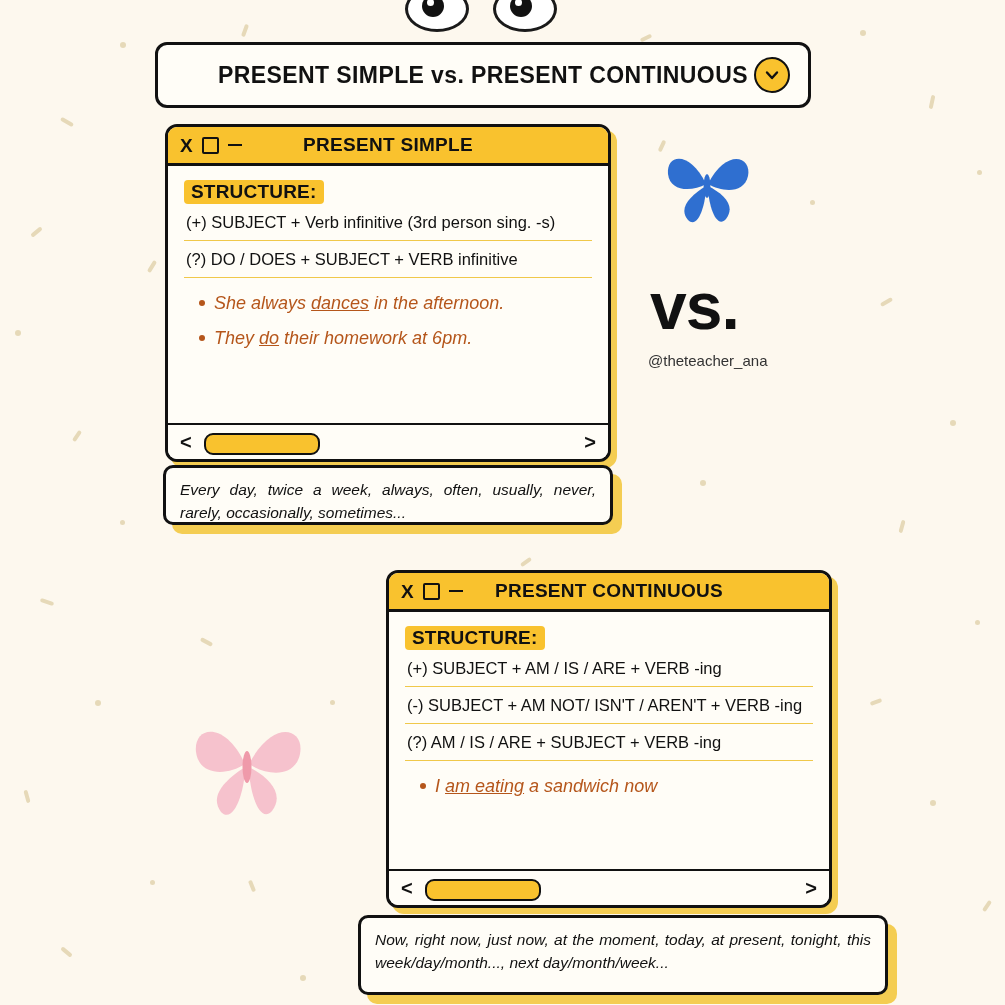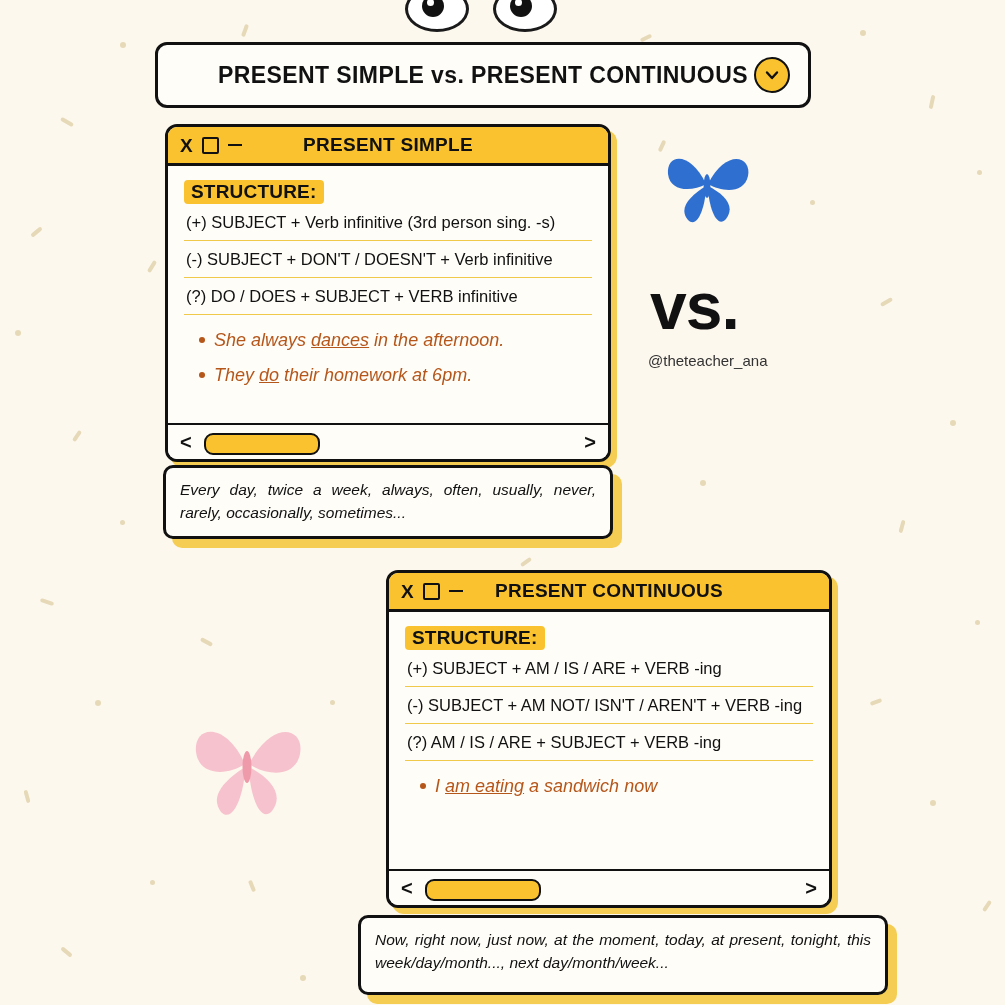--- a/index.html
+++ b/index.html
@@ -364,37 +364,36 @@
       <div class="win-controls">
         <span class="x-mark">X</span>
         <span class="sq"></span>
         <span class="dash"></span>
       </div>
       <div class="win-title">PRESENT SIMPLE</div>
     </div>
     <div class="win-body">
       <span class="structure-tag">STRUCTURE:</span>
       <div class="form-row">(+) SUBJECT + Verb infinitive (3rd person sing. -s)</div>
-      <div class="form-row">(-) SUBJECT + DON'T / DOESN'T + Verb infinitive</div>
       <div class="form-row">(?) DO / DOES + SUBJECT + VERB infinitive</div>
       <ul class="examples">
         <li><span>She always </span><u>dances</u><span> in the afternoon.</span></li>
         <li><span>They </span><u>do</u><span> their homework at 6pm.</span></li>
       </ul>
     </div>
     <div class="win-footer">
       <span class="arrow">&lt;</span>
       <span class="scroll-track">
         <span class="scroll-thumb"></span>
       </span>
       <span class="arrow">&gt;</span>
     </div>
   </div>
 
-  <div class="note" style="left:163px;top:465px;width:450px;height:74px;">
+  <div class="note" style="left:163px;top:465px;width:450px;height:60px;">
     <p>Every day, twice a week, always, often, usually, never, rarely, occasionally, sometimes...</p>
   </div>
 
   <div class="window" style="left:386px;top:570px;width:440px;height:332px;">
     <div class="win-bar">
       <div class="win-controls">
         <span class="x-mark">X</span>
         <span class="sq"></span>
         <span class="dash"></span>
       </div>

